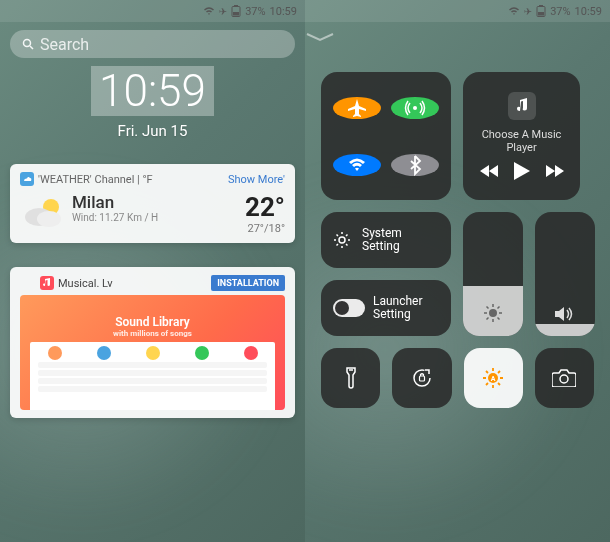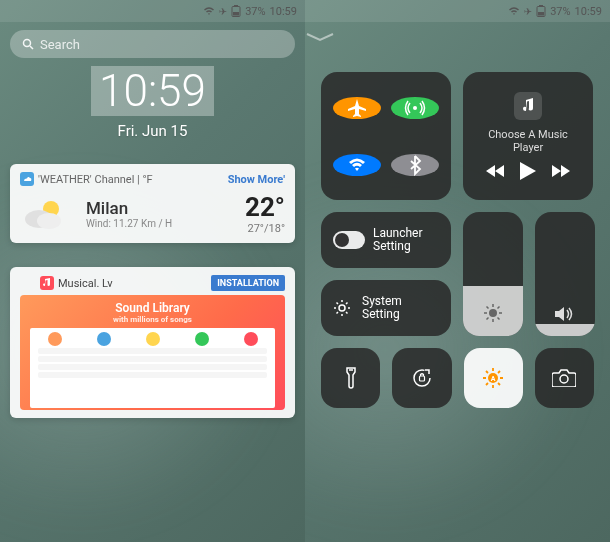--- a/index.html
+++ b/index.html
@@ -2,63 +2,63 @@
 <html><head>
 <meta charset="utf-8">
 <style>
 * { margin: 0; padding: 0; box-sizing: border-box; font-family: -apple-system, BlinkMacSystemFont, "Segoe UI", Roboto, Helvetica, Arial, sans-serif; }
 body { width: 610px; height: 542px; display: flex; overflow: hidden; }
 .screen { width: 305px; height: 542px; background: linear-gradient(135deg, #6a8a7f 0%, #5a7870 40%, #4d6860 100%); position: relative; overflow: hidden; }
 .screen::before { content: ''; position: absolute; top: 100px; left: -40px; width: 400px; height: 500px; background: radial-gradient(ellipse at 30% 50%, rgba(180,200,195,0.3) 0%, transparent 50%); filter: blur(20px); pointer-events: none; }
 .statusbar { height: 22px; display: flex; justify-content: flex-end; align-items: center; gap: 4px; padding: 0 8px; font-size: 11px; color: #555; background: rgba(255,255,255,0.1); z-index: 10; position: relative; }
 .statusbar .sb-icon { font-size: 10px; }
 .searchbar { margin: 8px 10px; height: 28px; background: rgba(255,255,255,0.28); border-radius: 14px; display: flex; align-items: center; padding: 0 12px; gap: 6px; }
-.searchbar input { background: transparent; border: none; outline: none; font-size: 13px; color: #fff; width: 100%; }
+.searchbar input { background: transparent; border: none; outline: none; font-size: 16px; color: #fff; width: 100%; }
 .searchbar input::placeholder { color: rgba(255,255,255,0.8); }
 .search-icon { color: rgba(255,255,255,0.9); font-size: 13px; }
 .clockblock { text-align: center; margin: 6px 0 10px 0; }
 .clock { display: inline-block; background: rgba(255,255,255,0.32); padding: 1px 8px; font-size: 44px; font-weight: 300; color: #fff; letter-spacing: 0; line-height: 1.1; }
 .date { color: #fff; font-size: 15px; margin-top: 6px; font-weight: 400; text-shadow: 0 1px 2px rgba(0,0,0,0.2); }
 .card { margin: 24px 10px; background: rgba(255,255,255,0.92); border-radius: 6px; padding: 8px 10px; box-shadow: 0 2px 6px rgba(0,0,0,0.15); position: relative; }
 .weather-head { display: flex; justify-content: space-between; align-items: center; font-size: 11px; margin-bottom: 6px; }
 .weather-head .title { color: #666; display: flex; align-items: center; gap: 4px; }
-.weather-head .more { color: #3a7bcf; font-weight: 700; }
-.weather-body { display: flex; align-items: center; gap: 16px; }
+.weather-head .more { color: #3a7bcf; font-weight: 400; }
+.weather-body { display: flex; gap: 2px; }
 .weather-icon { width: 50px; height: 40px; display: flex; align-items: center; justify-content: center; font-size: 28px; }
 .weather-info { flex: 1; }
 .weather-city { font-size: 17px; font-weight: 500; color: #333; }
 .weather-cond { font-size: 11px; color: #777; }
 .weather-wind { font-size: 10px; color: #888; }
 .weather-temp { text-align: right; }
 .weather-temp .big { font-size: 26px; font-weight: 700; color: #222; }
 .weather-temp .range { font-size: 11px; color: #777; }
 .ad-card .ad-head { display: flex; justify-content: space-between; align-items: center; margin-bottom: 4px; }
 .ad-card .ad-title { font-size: 11px; color: #444; display: flex; align-items: center; gap: 4px; padding-left: 20px; }
 .ad-card .install-btn { background: #3a7bcf; color: #fff; font-size: 9px; font-weight: 700; padding: 3px 6px; border-radius: 2px; }
-.ad-preview { height: 115px; background: linear-gradient(135deg, #ff9a5b 0%, #ff6b4a 60%, #ff4d5a 100%); border-radius: 4px; padding: 6px 10px; position: relative; overflow: hidden; }
+.ad-preview { height: 115px; background: linear-gradient(135deg, #ff9a5b 0%, #ff6b4a 60%, #ff4d5a 100%); border-radius: 4px; padding: 20px 10px; position: relative; overflow: hidden; }
 .ad-preview h3 { color: #fff; font-size: 12px; font-weight: 600; text-align: center; }
 .ad-preview p { color: rgba(255,255,255,0.85); font-size: 8px; text-align: center; font-weight: bold; }
 .ad-inner { background: #fff; margin-top: 4px; height: 80px; border-radius: 2px; padding: 4px; overflow: hidden; }
 .ad-inner .row { display: flex; gap: 8px; justify-content: space-around; margin-bottom: 2px; }
 .ad-inner .dot { width: 14px; height: 14px; border-radius: 50%; }
 .ad-inner .line { height: 6px; background: #f5f5f5; border-radius: 2px; margin: 2px 4px; }
 
 
 .right .statusbar { color: #555; }
 .grabber { text-align: center; color: rgba(255,255,255,0.5); font-size: 14px; padding: 10px 0 30px 0; }
 .cc-grid { padding: 0 16px; position: relative; z-index: 5; }
 .cc-row { display: flex; gap: 12px; margin-bottom: 12px; }
 .tile { background: rgba(40,40,40,0.85); border-radius: 16px; display: flex; align-items: center; justify-content: center; color: #fff; }
 .connectivity { width: 130px; height: 128px; display: grid; grid-template-columns: 1fr 1fr; grid-template-rows: 1fr 1fr; gap: 10px; padding: 12px; }
 .conn-btn { border-radius: 50%; display: flex; align-items: center; justify-content: center; font-size: 20px; color: #fff; }
 .orange { background: #ff9500; }
 .green { background: #34c759; }
 .blue { background: #007aff; }
 .gray { background: #8e8e93; }
-.music { width: 130px; height: 128px; flex-direction: column; gap: 8px; padding: 10px; text-align: center; }
+.music { width: 117px; height: 128px; flex-direction: column; gap: 8px; padding: 10px; text-align: center; }
 .music .mlabel { font-size: 11px; color: #ddd; line-height: 1.2; }
 .music-controls { display: flex; gap: 16px; font-size: 18px; color: #fff; align-items: center; }
 .setting-btn { width: 130px; height: 56px; gap: 8px; padding: 0 12px; font-size: 12px; justify-content: flex-start; }
 .setting-btn .si { width: 22px; text-align: center; font-size: 16px; }
 .switch { width: 32px; height: 18px; background: rgba(255,255,255,0.9); border-radius: 9px; position: relative; flex-shrink: 0; }
 .switch::after { content: ''; position: absolute; left: 2px; top: 2px; width: 14px; height: 14px; background: #333; border-radius: 50%; }
 .slider { width: 60px; height: 124px; flex-direction: column; position: relative; overflow: hidden; }
 .slider-fill { position: absolute; bottom: 0; left: 0; right: 0; background: rgba(255,255,255,0.75); }
 .slider .si { position: absolute; bottom: 14px; font-size: 18px; color: #555; }
 .slider.vol .si { color: #ddd; }
@@ -245,31 +245,31 @@
                 <path d="M0 0 L9 6 L0 12 Z M9 0 L18 6 L9 12 Z" fill="#fff"></path>
               </svg>
             </span>
         </div>
       </div>
     </div>
 
     <div class="cc-row">
       <div class="col-settings">
         <div class="tile setting-btn">
-          <span class="switch"></span>
-          <span style="line-height:1.1">Launcher Setting</span>
-        </div>
-        <div class="tile setting-btn">
           <span class="si">
             <svg width="18" height="18" viewBox="0 0 18 18">
                 <circle cx="9" cy="9" r="3" fill="none" stroke="#fff" stroke-width="1.5"></circle>
                 <path d="M9 1 L9 3 M9 15 L9 17 M1 9 L3 9 M15 9 L17 9 M3.5 3.5 L5 5 M13 13 L14.5 14.5 M3.5 14.5 L5 13 M13 5 L14.5 3.5" stroke="#fff" stroke-width="1.5"></path>
               </svg>
           </span>
           <span style="line-height:1.1">System Setting</span>
+        </div>
+        <div class="tile setting-btn">
+          <span class="switch"></span>
+          <span style="line-height:1.1">Launcher Setting</span>
         </div>
       </div>
       <div class="col-sliders">
         <div class="tile slider bright">
           <div class="slider-fill" id="bright-fill" style="height: 40%;"></div>
           <span class="si">
             <svg width="18" height="18" viewBox="0 0 18 18">
                 <circle cx="9" cy="9" r="4" fill="#666"></circle>
                 <path d="M9 0 L9 3 M9 15 L9 18 M0 9 L3 9 M15 9 L18 9 M2.5 2.5 L4.5 4.5 M13.5 13.5 L15.5 15.5 M2.5 15.5 L4.5 13.5 M13.5 4.5 L15.5 2.5" stroke="#666" stroke-width="1.5"></path>
               </svg>

